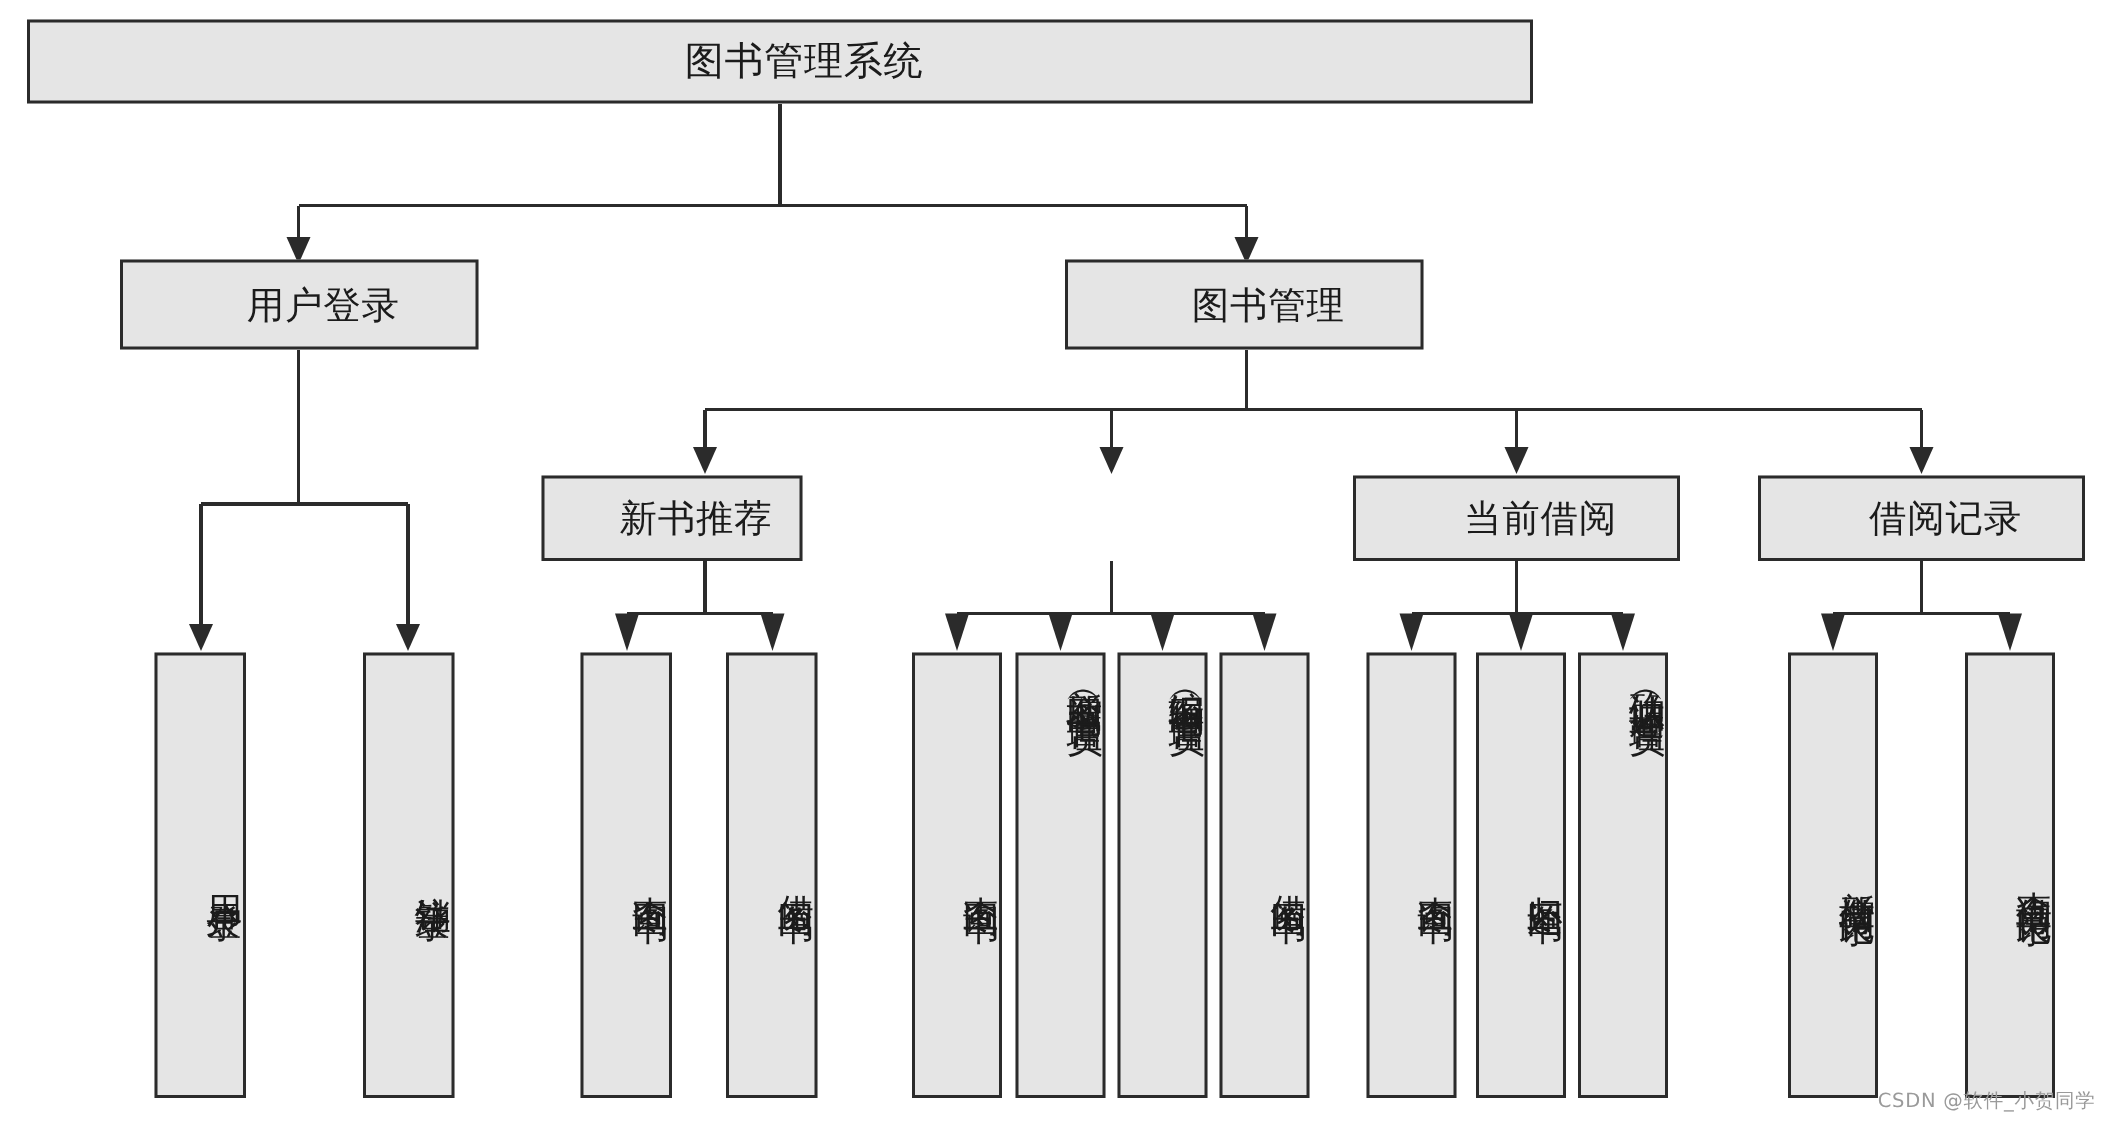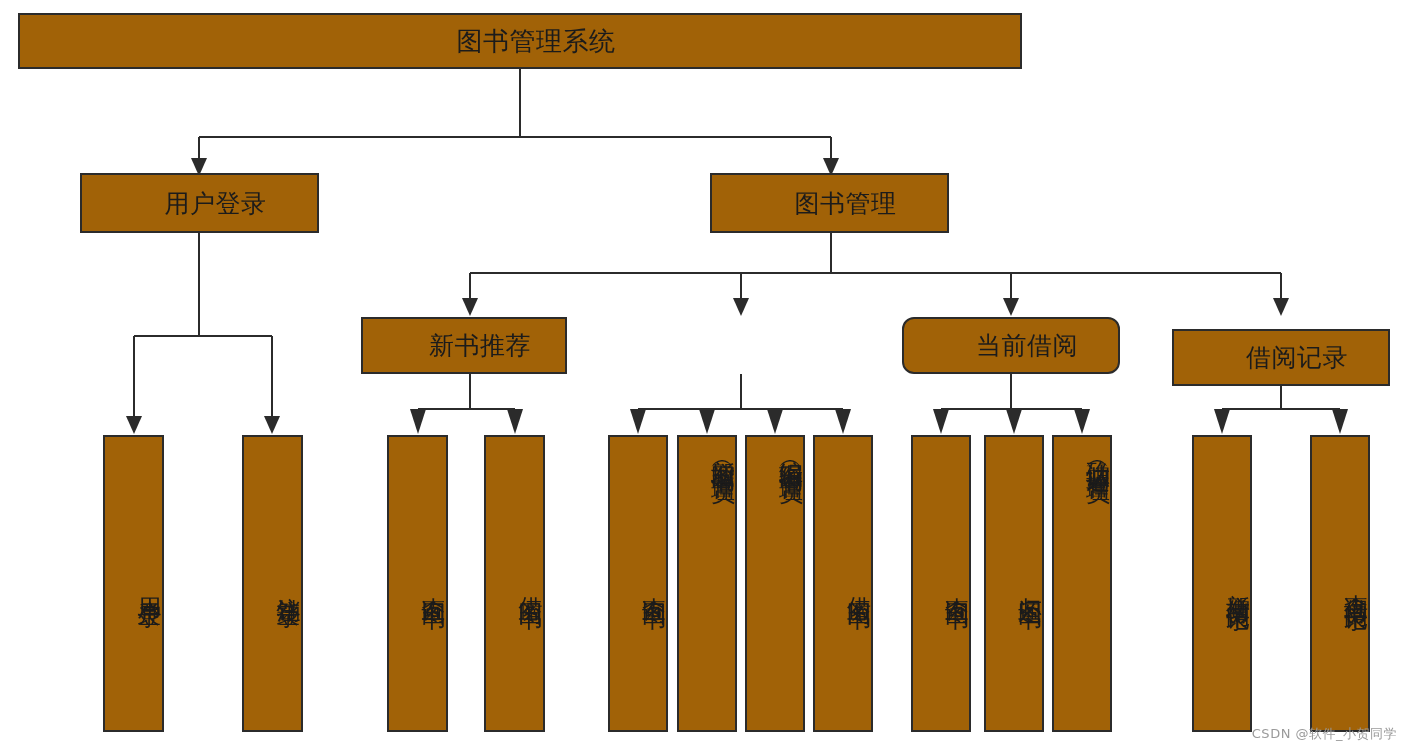--- a/index.html
+++ b/index.html
@@ -34,21 +34,21 @@
   }
   #wires polygon.arrow {
     fill: #2b2b2b;
     stroke: none;
   }
   
   .node {
     position: absolute;
     box-sizing: border-box;
     border: 2.6px solid #2b2b2b;
-    background: #a16207;
+    background: #e5e5e5;
     display: flex;
     align-items: center;
     justify-content: center;
     color: #1b1b1b;
     z-index: 3;
     padding-left: 32px;
   }
   .node .label {
     display: block;
     text-align: center;
@@ -172,27 +172,27 @@
     <span class="label">图书管理系统</span>
   </div>
 
   <div class="node horiz" style="left:80px; top:173px; width:239px; height:60px;">
     <span class="label">用户登录</span>
   </div>
   <div class="node horiz" style="left:710px; top:173px; width:239px; height:60px;">
     <span class="label">图书管理</span>
   </div>
 
-  <div class="node horiz" style="left:361px; top:317px; width:206px; height:57px;">
+  <div class="node horiz" style="left:361px; top:317px; width:174px; height:57px;">
     <span class="label">新书推荐</span>
   </div>
-  <div class="node horiz" style="left:902px; top:317px; width:218px; height:57px;border-radius:12px;">
+  <div class="node horiz" style="left:902px; top:317px; width:218px; height:57px;">
     <span class="label">当前借阅</span>
   </div>
-  <div class="node horiz" style="left:1172px; top:317px; width:218px; height:57px;margin-top:12px;">
+  <div class="node horiz" style="left:1172px; top:317px; width:218px; height:57px;">
     <span class="label">借阅记录</span>
   </div>
 
   <div class="node vert" style="left:103px; top:435px; width:61px; height:297px;">
     <div class="vwrap">
       <span class="label">用户登录</span>
     </div>
   </div>
   <div class="node vert" style="left:242px; top:435px; width:61px; height:297px;">
     <div class="vwrap">

